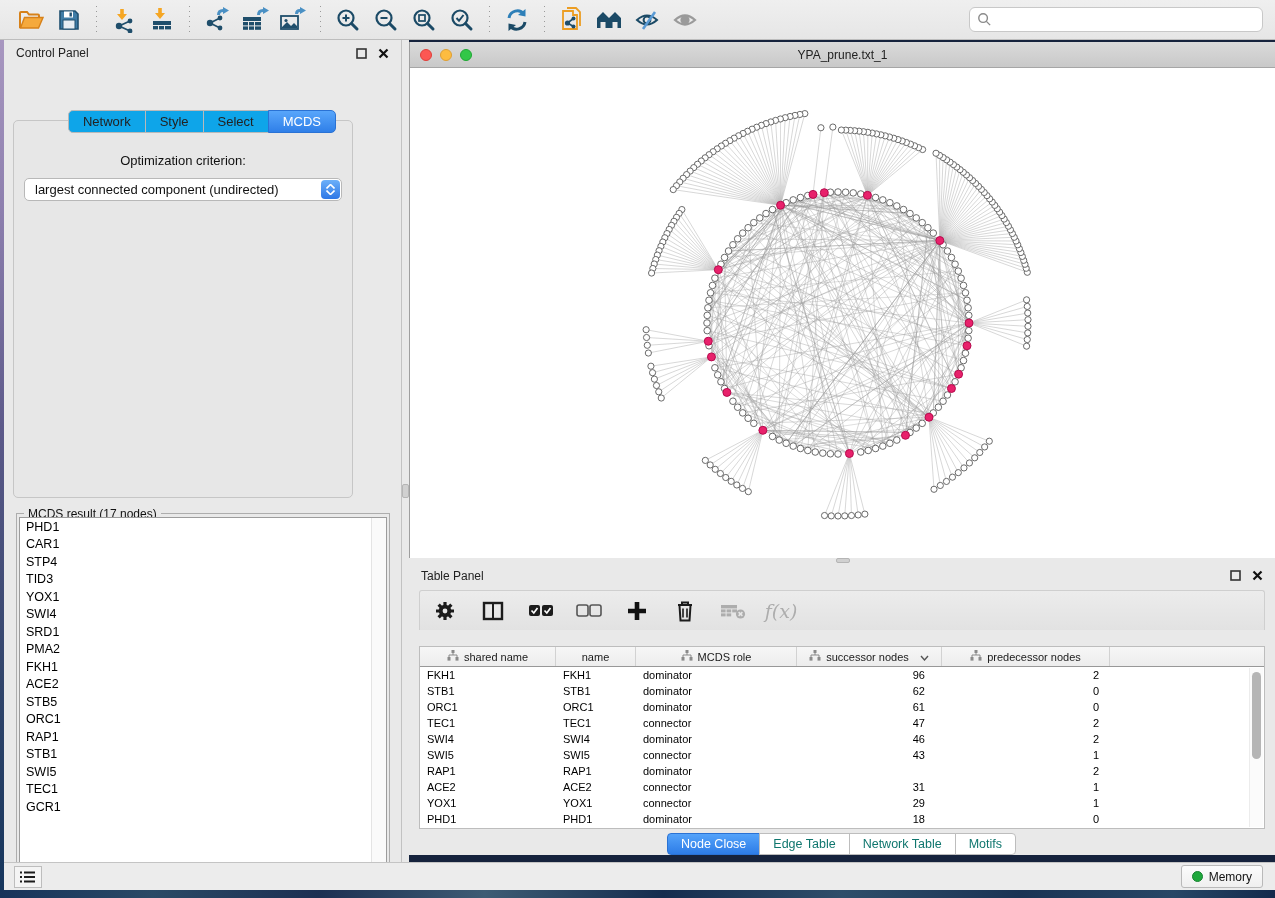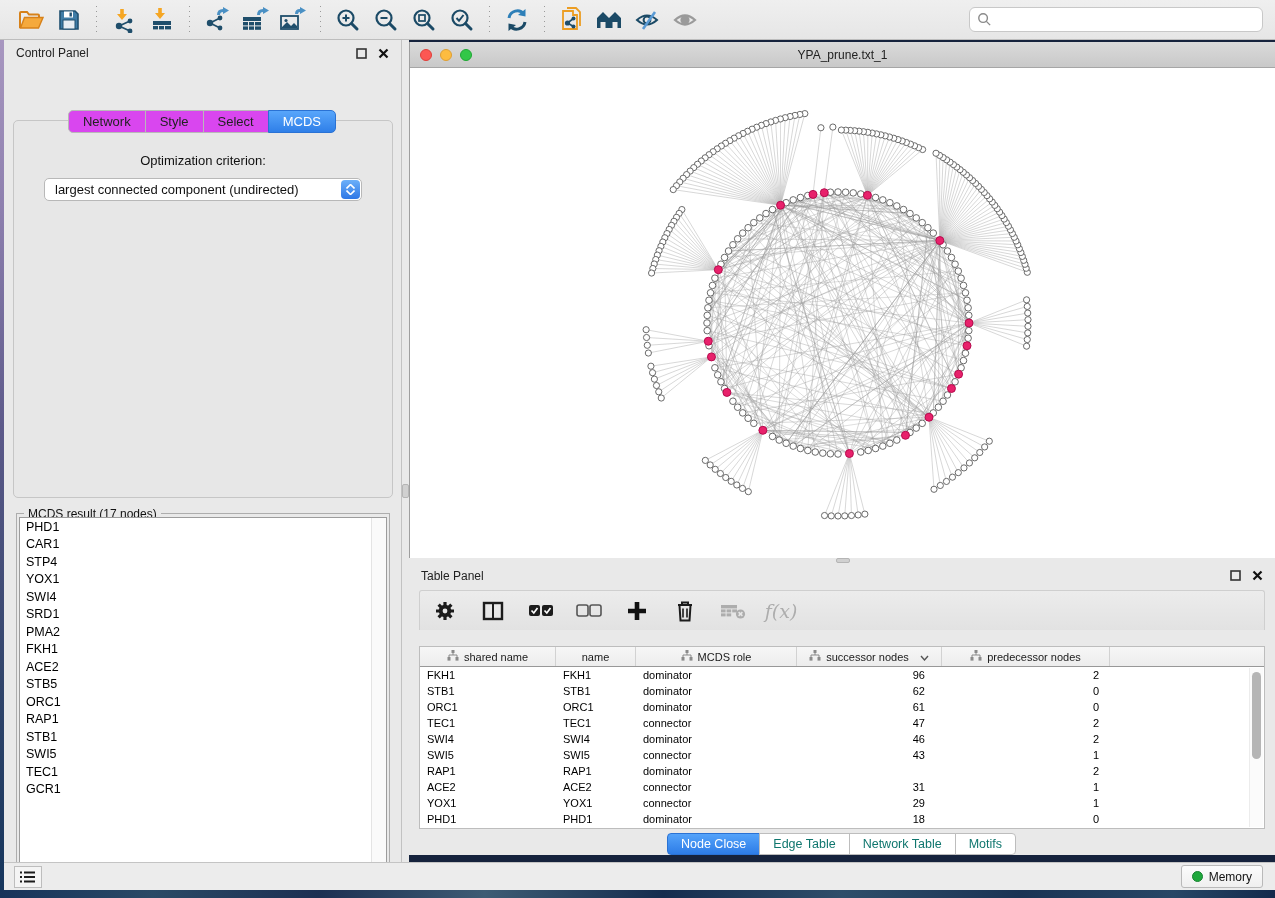--- a/index.html
+++ b/index.html
@@ -26,26 +26,26 @@
     font-family:"Liberation Sans",sans-serif;}
 
   
   .control-panel { position:absolute; left:4px; top:40px; width:398px; height:822px;
     background:#e9e9e9; border-right:1px solid #c2c2c2; z-index:2;}
   .cp-header { height:26px; display:flex; align-items:center; padding:0 12px; }
   .cp-title { font-size:12px; color:#222; }
   .panel-winbtns { margin-left:auto; display:flex; gap:10px; align-items:center;}
   .wb { width:12px; height:12px; display:flex; align-items:center; justify-content:center; }
   .cp-tabs { position:absolute; left:0; top:70px; width:100%; display:flex; justify-content:center; z-index:3;}
-  .cp-tab { font-size:13px; color:#222; background:#d946ef; border:1px solid #b9b9b9;
+  .cp-tab { font-size:13px; color:#222; background:#0ea5e9; border:1px solid #b9b9b9;
     padding:3px 14px; margin-left:-1px; }
   .cp-tab:first-child { border-radius:5px 0 0 5px; }
   .cp-tab:last-child { border-radius:0 5px 5px 0; }
   .cp-tab.active { background:linear-gradient(#58a6fb,#2f7fe8); color:#fff; border-color:#2a72d4; }
-  .cp-sub { position:absolute; left:9px; top:80px; width:380px; height:378px;
+  .cp-sub { position:absolute; left:9px; top:80px; width:340px; height:378px;
     border:1px solid #c6c6c6; border-radius:5px; background:#e7e7e7; }
   .cp-opt-label { margin-top:32px; text-align:center; font-size:13px; color:#111; }
   .cp-select { margin:10px auto 0; width:318px; height:23px; background:#fff; border:1px solid #b8b8b8;
     border-radius:5px; display:flex; align-items:center; font-size:13px; color:#111; padding-left:10px; position:relative;}
   .cp-select .stepper { position:absolute; right:1px; top:1px; width:19px; height:19px; border-radius:4px;
     background:linear-gradient(#6cb0f9,#2d77e6); display:flex; flex-direction:column; align-items:center; justify-content:center; gap:1px;}
   .cp-buttons { margin-top:13px; display:flex; justify-content:center; gap:12px; }
   .mac-btn { font-size:13px; color:#111; background:linear-gradient(#ffffff,#f2f2f2);
     border:1px solid #b5b5b5; border-radius:5px; padding:3px 16px; font-family:"Liberation Sans",sans-serif;}
   .mac-btn.focus { box-shadow:0 0 0 3px #9ec8f5; border-color:#6ba4e0; }
@@ -300,20 +300,21 @@
         </span>
       </div>
     </div>
     <div class="cp-fieldset">
       <div class="fs-border"></div>
       <span class="fs-legend">MCDS result (17 nodes)</span>
       <div class="mcds-list" id="mcds-list">
           <div class="mcds-item">PHD1</div>
           <div class="mcds-item">CAR1</div>
           <div class="mcds-item">STP4</div>
+          <div class="mcds-item">TID3</div>
           <div class="mcds-item">YOX1</div>
           <div class="mcds-item">SWI4</div>
           <div class="mcds-item">SRD1</div>
           <div class="mcds-item">PMA2</div>
           <div class="mcds-item">FKH1</div>
           <div class="mcds-item">ACE2</div>
           <div class="mcds-item">STB5</div>
           <div class="mcds-item">ORC1</div>
           <div class="mcds-item">RAP1</div>
           <div class="mcds-item">STB1</div>

